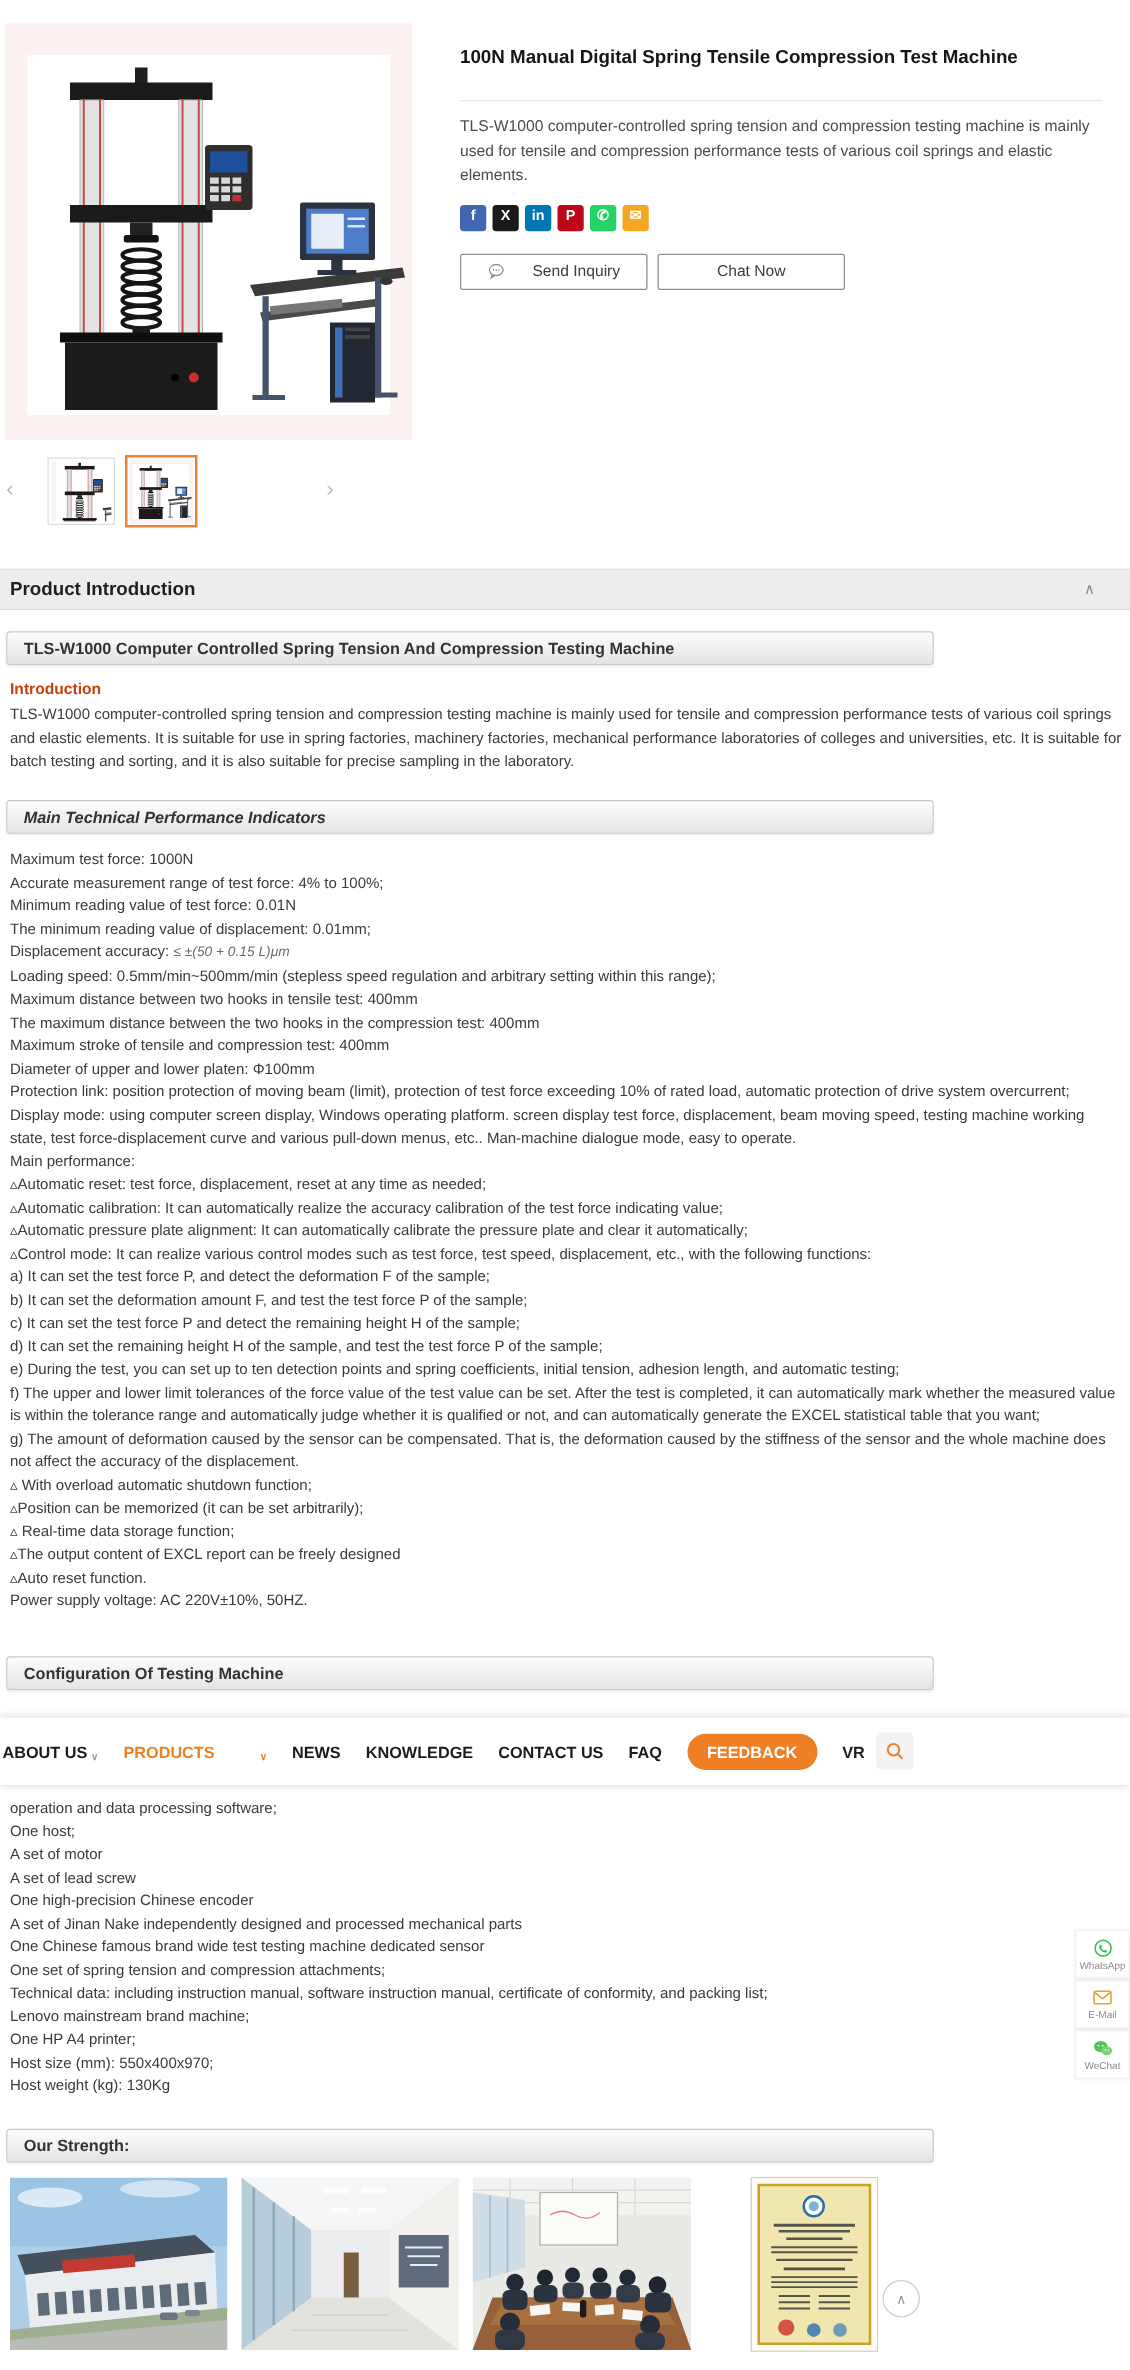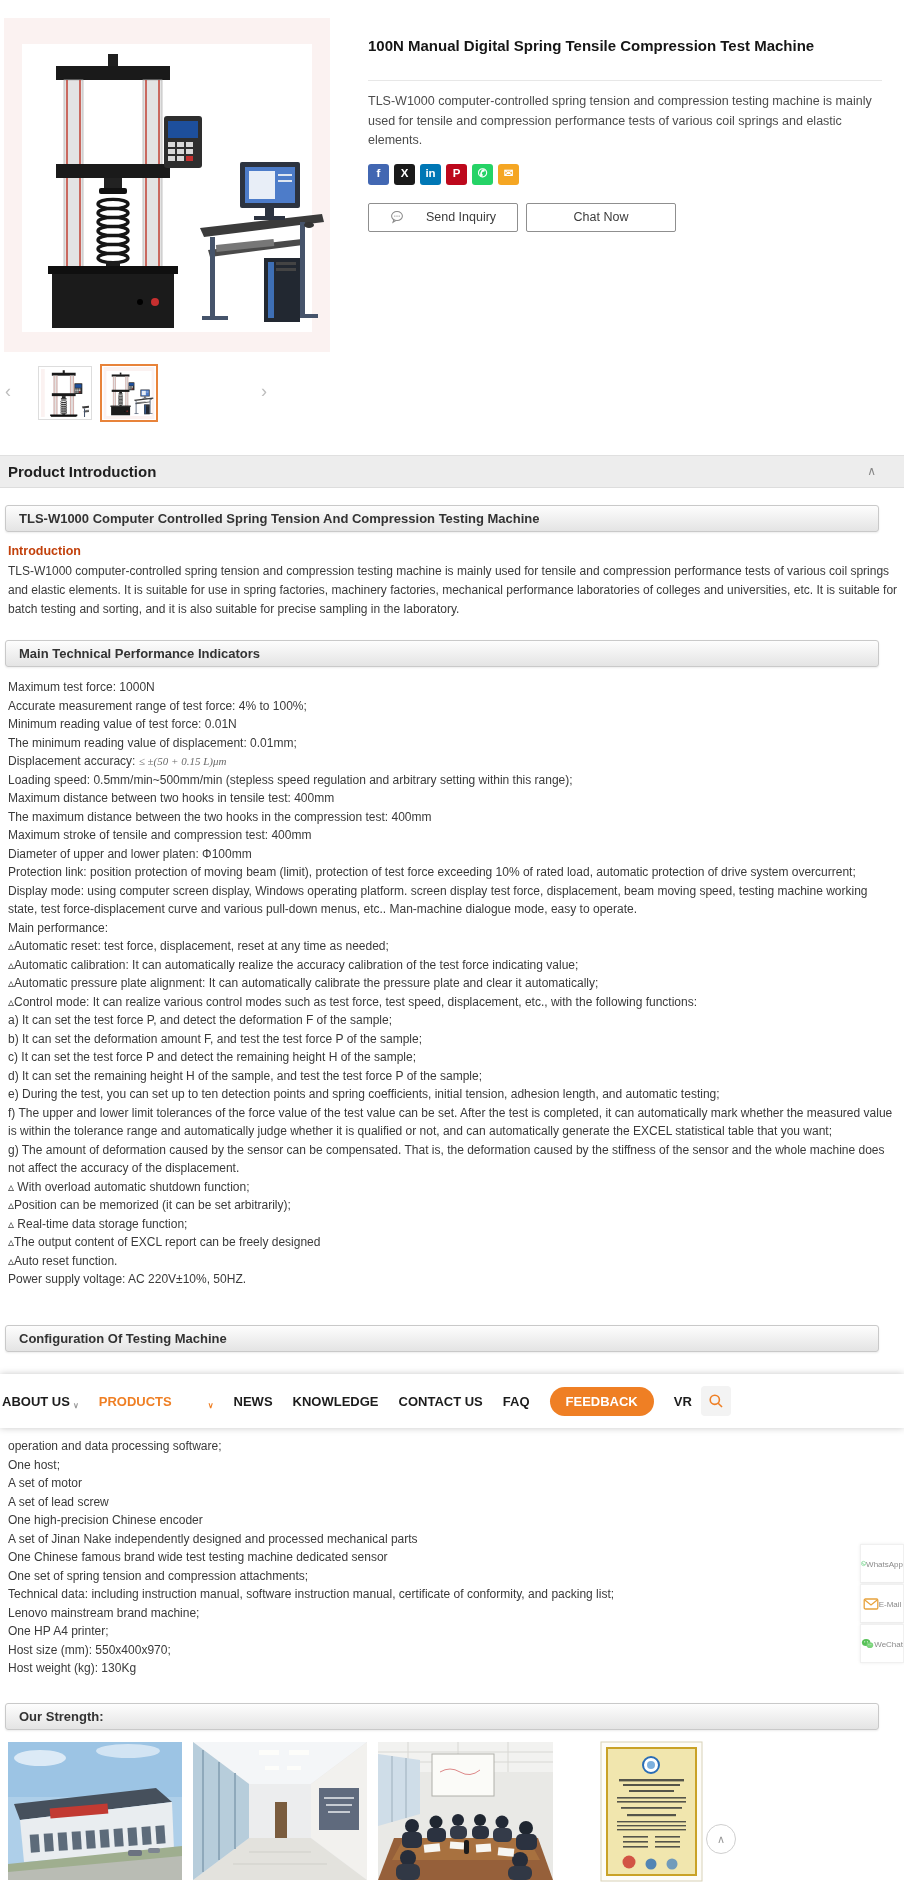--- a/index.html
+++ b/index.html
@@ -29,54 +29,54 @@
   .btn{width:150px;height:29px;border:1px solid #8f8f8f;border-radius:2px;background:#fff;
        display:flex;align-items:center;justify-content:center;gap:22px;font-size:12.5px;
        color:#3c3c3c;cursor:pointer;}
 
   
   .bar-pi{position:absolute;left:0;top:455px;width:904px;height:33px;background:#ededed;
           border-top:1px solid #e0e0e0;border-bottom:1px solid #ddd;box-sizing:border-box;}
   .bar-pi-label{font-size:15px;font-weight:bold;color:#1f1f1f;line-height:31px;padding-left:8px;}
   .bar-collapse{position:absolute;right:28px;top:8px;font-size:12px;color:#888;cursor:pointer;}
 
-  .subbar{position:absolute;left:5px;width:874px;height:27px;border:1px solid #c9c9c9;
+  .subbar{position:absolute;left:5px;width:742px;height:27px;border:1px solid #c9c9c9;
           border-radius:3px;background:linear-gradient(#fdfdfd,#e4e4e4);box-sizing:border-box;
           font-size:13px;font-weight:bold;color:#333;line-height:25px;padding-left:13px;
           box-shadow:0 1px 2px rgba(0,0,0,.08);}
   .subbar-tls{top:505px;}
-  .subbar-ind{top:640px;}
+  .subbar-ind{top:640px;font-style:italic;}
   .subbar-cfg{top:1325px;}
   .subbar-str{top:1703px;}
 
   .intro-label{position:absolute;left:8px;top:544px;font-size:12.5px;font-weight:bold;color:#c2410c;}
   .intro-text{position:absolute;left:8px;top:562px;width:890px;font-size:12px;line-height:19px;color:#3a3a3a;}
 
   .spec-list{position:absolute;left:8px;width:892px;font-size:12px;line-height:18.5px;color:#3a3a3a;}
   .list-ind{top:678px;}
   .list-cfg{top:1437px;}
-  .math{font-family:Liberation Serif, serif;font-style:italic;font-size:11px;color:#6a6a6a;}
+  .math{font-family:Liberation Sans, sans-serif;font-style:italic;font-size:11px;color:#6a6a6a;}
 
   
   .navbar{position:absolute;left:0;top:1374px;width:904px;height:54px;background:#fff;
           box-shadow:0 0 7px rgba(0,0,0,.22);display:flex;align-items:center;}
   .nav-items{display:flex;align-items:center;gap:20px;padding-left:2px;}
   .nav-item{display:flex;align-items:flex-end;gap:3px;font-size:13px;font-weight:bold;
             color:#1c1c1c;text-decoration:none;cursor:pointer;white-space:nowrap;}
   .nav-caret{font-size:8px;color:#999;position:relative;top:1px;}
   .nav-item.active{color:#ef7f24;gap:36px;}
   .nav-item.active .nav-caret{color:#ef7f24;}
   .nav-item.pill{background:#ef7f24;color:#fff;border-radius:15px;padding:7px 16px;}
   .nav-search{width:30px;height:30px;margin-left:9px;background:#f3f3f3;border-radius:4px;
               display:flex;align-items:center;justify-content:center;cursor:pointer;}
 
   
   .contact{position:absolute;left:860px;top:1544px;width:44px;display:flex;flex-direction:column;gap:1px;}
   .contact-cell{background:#fff;border:1px solid #f0f0f0;box-shadow:0 0 3px rgba(0,0,0,.08);
-                display:flex;flex-direction:row;align-items:center;justify-content:center;
+                display:flex;flex-direction:column;align-items:center;justify-content:center;
                 height:37px;cursor:pointer;}
   .contact-label{font-size:8px;color:#8a8a8a;margin-top:2px;}
 
   
   .simg{position:absolute;top:1742px;height:138px;overflow:hidden;}
   .simg svg{display:block;}
   .simg1{left:8px;width:174px;}
   .simg2{left:193px;width:174px;}
   .simg3{left:378px;width:175px;}
   .simg4{left:593px;top:1738px;width:117px;height:147px;}

